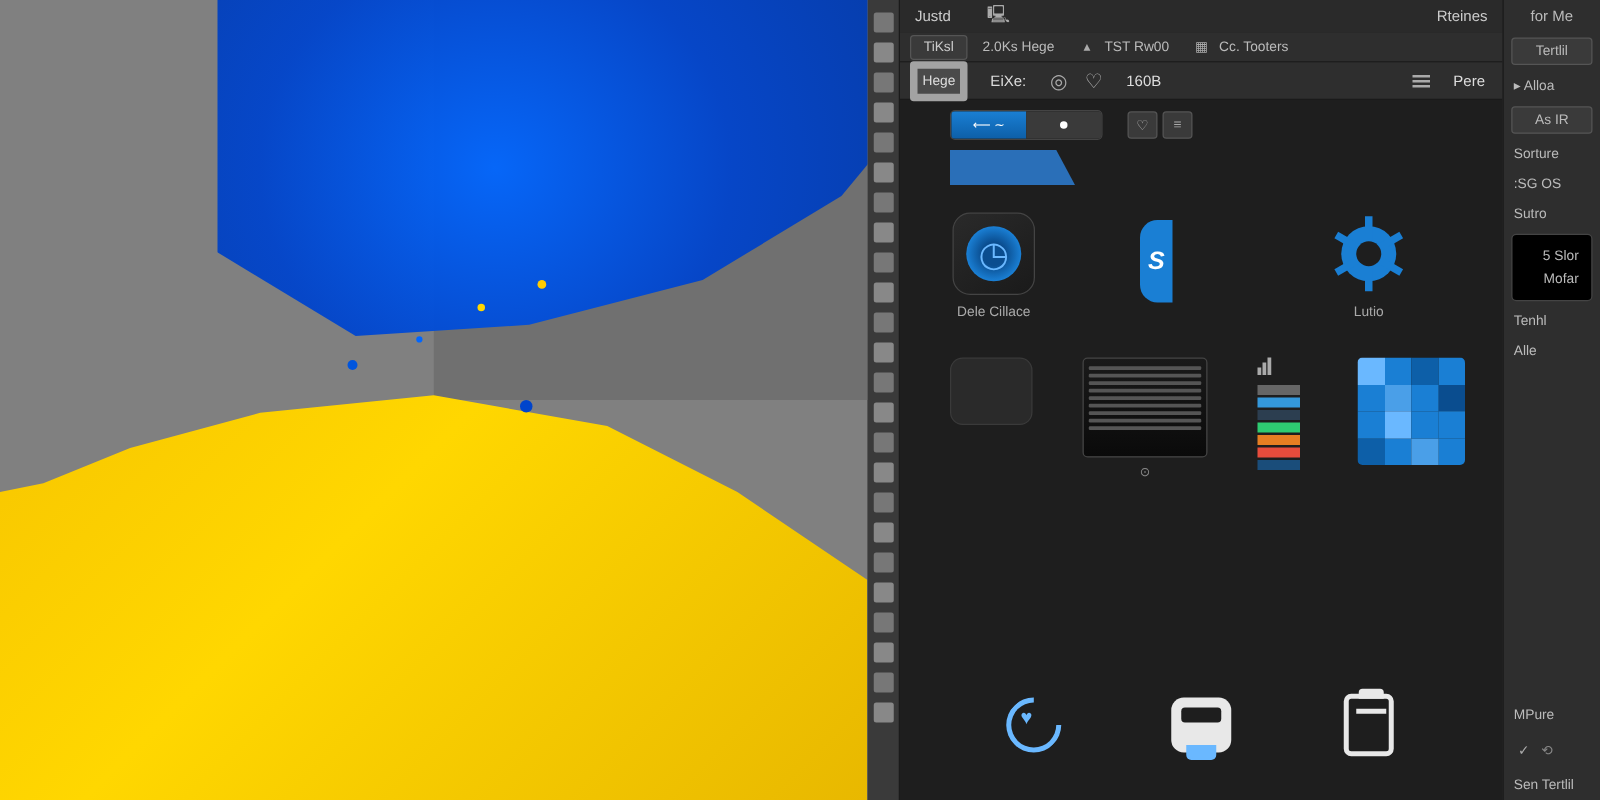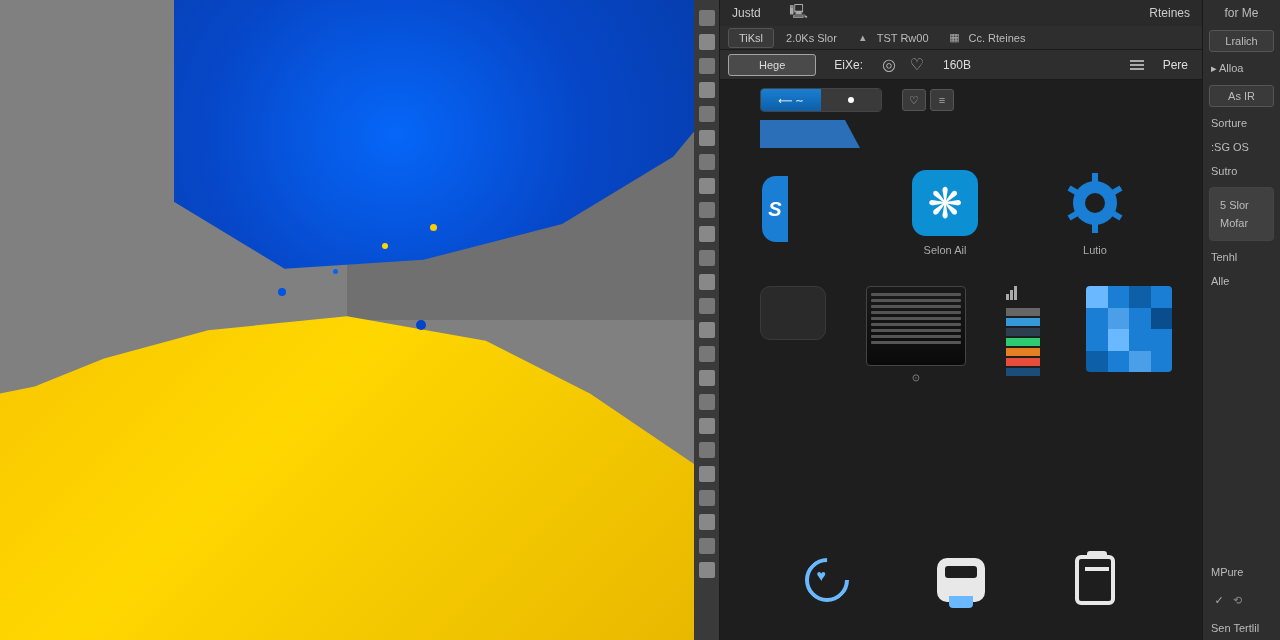--- a/index.html
+++ b/index.html
@@ -17,21 +17,21 @@
 .right-panel{flex:1;display:flex;background:#252525;}
 .toolstrip{width:26px;background:#3a3a3a;border-right:1px solid #1a1a1a;display:flex;flex-direction:column;padding-top:10px;gap:8px;align-items:center;}
 .toolstrip-icon{width:16px;height:16px;background:#888;border-radius:2px;cursor:pointer;}
 .toolstrip-icon:nth-child(odd){background:#777;}
 .mid-area{flex:1;display:flex;flex-direction:column;background:#1e1e1e;}
 .top-tabs{height:26px;background:#2a2a2a;display:flex;align-items:center;padding:0 12px;gap:30px;font-size:12px;color:#ccc;}
 .tab-row{height:24px;background:#2e2e2e;display:flex;align-items:center;padding:0 8px;gap:6px;font-size:11px;color:#bbb;border-bottom:1px solid #1a1a1a;}
 .tab-btn{padding:3px 10px;background:#3a3a3a;border:1px solid #555;border-radius:3px;font-size:11px;color:#ccc;cursor:pointer;}
 .tab-group{display:flex;align-items:center;gap:6px;padding:0 6px;}
 .toolbar2{height:30px;background:#2e2e2e;display:flex;align-items:center;padding:0 8px;gap:12px;border-bottom:1px solid #1a1a1a;}
-.btn-small{padding:4px 30px;background:#4a4a4a;border:1px solid #a3a3a3;border-radius:3px;font-size:11px;color:#ddd;cursor:pointer;}
+.btn-small{padding:4px 4px;background:#4a4a4a;border:6px solid #a3a3a3;border-radius:3px;font-size:11px;color:#ddd;cursor:pointer;}
 .val-box{font-size:12px;color:#ddd;padding:0 6px;}
 .icon-sm{width:16px;height:16px;display:inline-flex;align-items:center;justify-content:center;color:#aaa;cursor:pointer;}
 .hamburger{display:flex;flex-direction:column;gap:2px;}
 .hamburger span{width:14px;height:2px;background:#aaa;}
 .toggle-bar{height:40px;display:flex;align-items:center;padding:12px 40px;gap:20px;}
 .seg-control{display:flex;border-radius:4px;overflow:hidden;border:1px solid #444;}
 .seg{width:60px;height:22px;background:#3a3a3a;display:flex;align-items:center;justify-content:center;cursor:pointer;}
 .seg.active{background:linear-gradient(#1a7fd4,#0d5fa8);}
 .seg-dot{width:6px;height:6px;background:#fff;border-radius:50%;}
 .pill-grp{display:flex;gap:4px;}
@@ -88,21 +88,21 @@
 .ft-printer{width:48px;height:44px;background:#e8e8e8;border-radius:10px;position:relative;}
 .ft-printer::before{content:"";position:absolute;top:8px;left:8px;width:32px;height:12px;background:#1e1e1e;border-radius:3px;}
 .ft-printer::after{content:"";position:absolute;bottom:-6px;left:12px;width:24px;height:12px;background:#6ab8ff;border-radius:0 0 4px 4px;}
 .ft-device{width:40px;height:50px;border:4px solid #e8e8e8;border-radius:6px;position:relative;}
 .ft-device::before{content:"";position:absolute;top:-8px;left:8px;width:20px;height:8px;background:#e8e8e8;border-radius:3px 3px 0 0;}
 .ft-device::after{content:"";position:absolute;top:8px;left:6px;width:24px;height:4px;background:#e8e8e8;}
 .side-panel{width:78px;background:#2e2e2e;border-left:1px solid #1a1a1a;display:flex;flex-direction:column;font-size:11px;color:#bbb;}
 .sp-head{height:26px;display:flex;align-items:center;justify-content:center;font-size:12px;}
 .sp-btn{margin:4px 6px;padding:4px 8px;background:#3a3a3a;border:1px solid #555;border-radius:3px;text-align:center;cursor:pointer;}
 .sp-item{padding:6px 8px;cursor:pointer;}
-.sp-sunken{margin:4px 6px;padding:8px 10px;background:#404040;border:1px solid #444;border-radius:4px;font-size:11px;}
+.sp-sunken{margin:4px 6px;padding:8px 10px;background:#000000;border:1px solid #444;border-radius:4px;font-size:11px;text-align:right;}
 .sp-sunken div{padding:3px 0;}
 .sp-foot{margin-top:auto;padding:8px;display:flex;align-items:center;gap:6px;}
 .heart-icon::before{content:"♡";}
 .target-icon::before{content:"◎";}
 .calendar-icon::before{content:"▦";}
 .arrow-up-icon::before{content:"▴";}
 .signal-icon{display:flex;align-items:flex-end;gap:1px;}
 .signal-icon span{width:3px;background:#aaa;}
 .signal-icon span:nth-child(1){height:6px;}
 .signal-icon span:nth-child(2){height:10px;}
@@ -161,29 +161,29 @@
     <div class="top-tabs">
       <span>Justd</span>
       <span class="icon-sm device-min-icon"></span>
       <span style="flex:1"></span>
       <span>Rteines</span>
     </div>
 
     <div class="tab-row">
       <span class="tab-btn">TiKsl</span>
       <span class="tab-group">
-        <span>2.0Ks Slor</span>
+        <span>2.0Ks Hege</span>
       </span>
       <span class="tab-group">
         <span class="icon-sm arrow-up-icon"></span>
         <span>TST Rw00</span>
       </span>
       <span class="tab-group">
         <span class="icon-sm calendar-icon"></span>
-        <span>Cc. Rteines</span>
+        <span>Cc. Tooters</span>
       </span>
     </div>
 
     <div class="toolbar2">
       <span class="btn-small">Hege</span>
       <span class="val-box">EiXe:</span>
       <span class="icon-sm target-icon"></span>
       <span class="icon-sm heart-icon"></span>
       <span class="val-box">160B</span>
       <span style="flex:1"></span>
@@ -216,29 +216,29 @@
       </div>
     </div>
 
     <div class="tab-indicator">
       <div class="tab-ind"></div>
     </div>
 
     <div class="content-grid">
       <div class="icon-row">
         <div class="icon-cell">
+          <div class="app-icon ic-blue-disk"></div>
+          <span class="icon-label">Dele Cillace</span>
+        </div>
+        <div class="icon-cell">
           <div class="app-icon" style="padding:0;display:flex;">
             <div class="ic-folder-s">S</div>
             <div class="ic-folder-img"></div>
           </div>
           <span class="icon-label"></span>
-        </div>
-        <div class="icon-cell">
-          <div class="app-icon ic-snowflake"></div>
-          <span class="icon-label">Selon Ail</span>
         </div>
         <div class="icon-cell">
           <div class="app-icon ic-gear">
             <div class="ic-gear-spoke"></div>
             <div class="ic-gear-spoke"></div>
             <div class="ic-gear-spoke"></div>
           </div>
           <span class="icon-label">Lutio</span>
         </div>
       </div>
@@ -306,21 +306,21 @@
         </div>
       <div class="ft-icon">
           <div class="ft-device"></div>
         </div>
     </div>
 
   </div>
 
   <div class="side-panel">
     <div class="sp-head">for Me</div>
-    <div class="sp-btn">Lralich</div>
+    <div class="sp-btn">Tertlil</div>
     <div class="sp-item">▸ <span>Alloa</span></div>
     <div class="sp-btn">As IR</div>
     <div class="sp-item">Sorture</div>
     <div class="sp-item">:SG OS</div>
     <div class="sp-item">Sutro</div>
     <div class="sp-sunken">
       <div>5 Slor</div>
       <div>Mofar</div>
     </div>
     <div class="sp-item">Tenhl</div>

